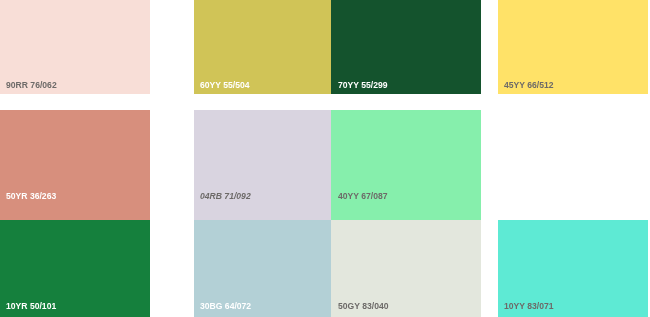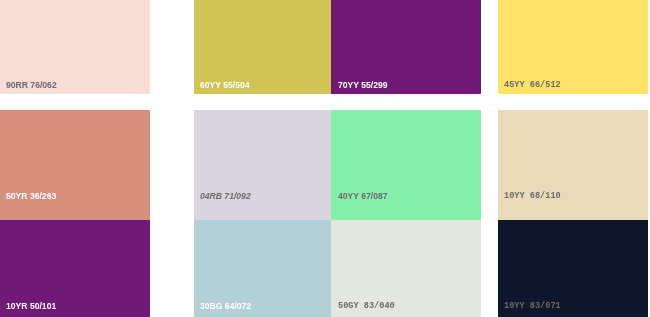--- a/index.html
+++ b/index.html
@@ -24,21 +24,21 @@
 
   .swatch {
     position: absolute;
     overflow: hidden;
   }
 
   
   .col-0 { left: 0px;     width: 150.1px; }
   .col-1 { left: 178px; width: 150.1px; margin-left: 16px; }
   .col-2 { left: 331.4px; width: 150.1px; }
-  .col-3 { left: 497.6px; width: 150.1px; font-family: Liberation Mono, monospace; }
+  .col-3 { left: 497.6px; width: 150.1px; }
 
   
   .row-0 { top: 0px;     height: 94.3px; }
   .row-1 { top: 110.3px; height: 113px; }
   .row-2 { top: 220.3px; height: 96.7px; }
 
   .swatch-label {
     position: absolute;
     left: 6.4px;
     font-size: 9.5px;
@@ -57,63 +57,60 @@
   .sw-0  { background: #f8ded7; }
   .sw-1  { background: #d0c457; }
   .sw-2  { background: #c2c183; }
   .sw-3  { background: #ffe268; }
   .sw-4  { background: #d78f7d; }
   .sw-5  { background: #d9d4e0; font-style: italic; }
   .sw-6  { background: #dfd6b8; }
   .sw-7  { background: #e9daba; }
   .sw-8  { background: #ccaba6; }
   .sw-9  { background: #b3d0d6; }
-  .sw-10 { background: #e3e7dd; font-family: Liberation Mono, monospace; }
+  .sw-10 { background: #e3e7dd; }
   .sw-11 { background: #fbeedc; }
 
   .ink-dark  { color: #6d6a68; }
   .ink-light { color: #ffffff; }
 </style>
 </head>
 <body style="background: rgb(255, 255, 255);">
 
 <div id="palette-grid">
 
   <div class="swatch sw-0 row-0 col-0" style="background-color: rgb(248, 222, 215);">
     <span class="swatch-label ink-dark" style="color: rgb(109, 106, 104);">90RR 76/062</span>
   </div>
   <div class="swatch sw-1 row-0 col-1" style="background-color: rgb(208, 196, 87);">
     <span class="swatch-label ink-light" style="color: rgb(255, 255, 255);">60YY 55/504</span>
   </div>
-  <div class="swatch sw-2 row-0 col-2" style="background-color: #701a75;">
+  <div class="swatch sw-2 row-0 col-2" style="background-color: #14532d;">
     <span class="swatch-label ink-light" style="color: rgb(255, 255, 255);">70YY 55/299</span>
   </div>
   <div class="swatch sw-3 row-0 col-3" style="background-color: rgb(255, 226, 104);">
     <span class="swatch-label ink-dark" style="color: rgb(109, 106, 104);">45YY 66/512</span>
   </div>
 
   <div class="swatch sw-4 row-1 col-0" style="background-color: rgb(215, 143, 125);">
     <span class="swatch-label ink-light" style="color: rgb(255, 255, 255);">50YR 36/263</span>
   </div>
   <div class="swatch sw-5 row-1 col-1" style="background-color: rgb(217, 212, 224);">
     <span class="swatch-label ink-dark" style="color: rgb(109, 106, 104);">04RB 71/092</span>
   </div>
   <div class="swatch sw-6 row-1 col-2" style="background-color: #86efac;">
     <span class="swatch-label ink-dark" style="color: rgb(109, 106, 104);">40YY 67/087</span>
   </div>
-  <div class="swatch sw-7 row-1 col-3" style="background-color: rgb(233, 218, 186);">
-    <span class="swatch-label ink-dark" style="color: rgb(109, 106, 104);">10YY 68/110</span>
-  </div>
 
-  <div class="swatch sw-8 row-2 col-0" style="background-color: #701a75; padding-left: 40px;">
+  <div class="swatch sw-8 row-2 col-0" style="background-color: #15803d; padding-left: 40px;">
     <span class="swatch-label ink-light" style="color: rgb(255, 255, 255);">10YR 50/101</span>
   </div>
   <div class="swatch sw-9 row-2 col-1" style="background-color: rgb(179, 208, 214); padding-left: 32px;">
     <span class="swatch-label ink-light" style="color: rgb(255, 255, 255);">30BG 64/072</span>
   </div>
   <div class="swatch sw-10 row-2 col-2" style="background-color: rgb(227, 231, 221);">
     <span class="swatch-label ink-dark" style="color: rgb(109, 106, 104);">50GY 83/040</span>
   </div>
-  <div class="swatch sw-11 row-2 col-3" style="background-color: #0f172a; text-align: right;">
+  <div class="swatch sw-11 row-2 col-3" style="background-color: #5eead4; text-align: right;">
     <span class="swatch-label ink-dark" style="color: rgb(109, 106, 104);">10YY 83/071</span>
   </div>
 
 </div>
 
 </body></html>

